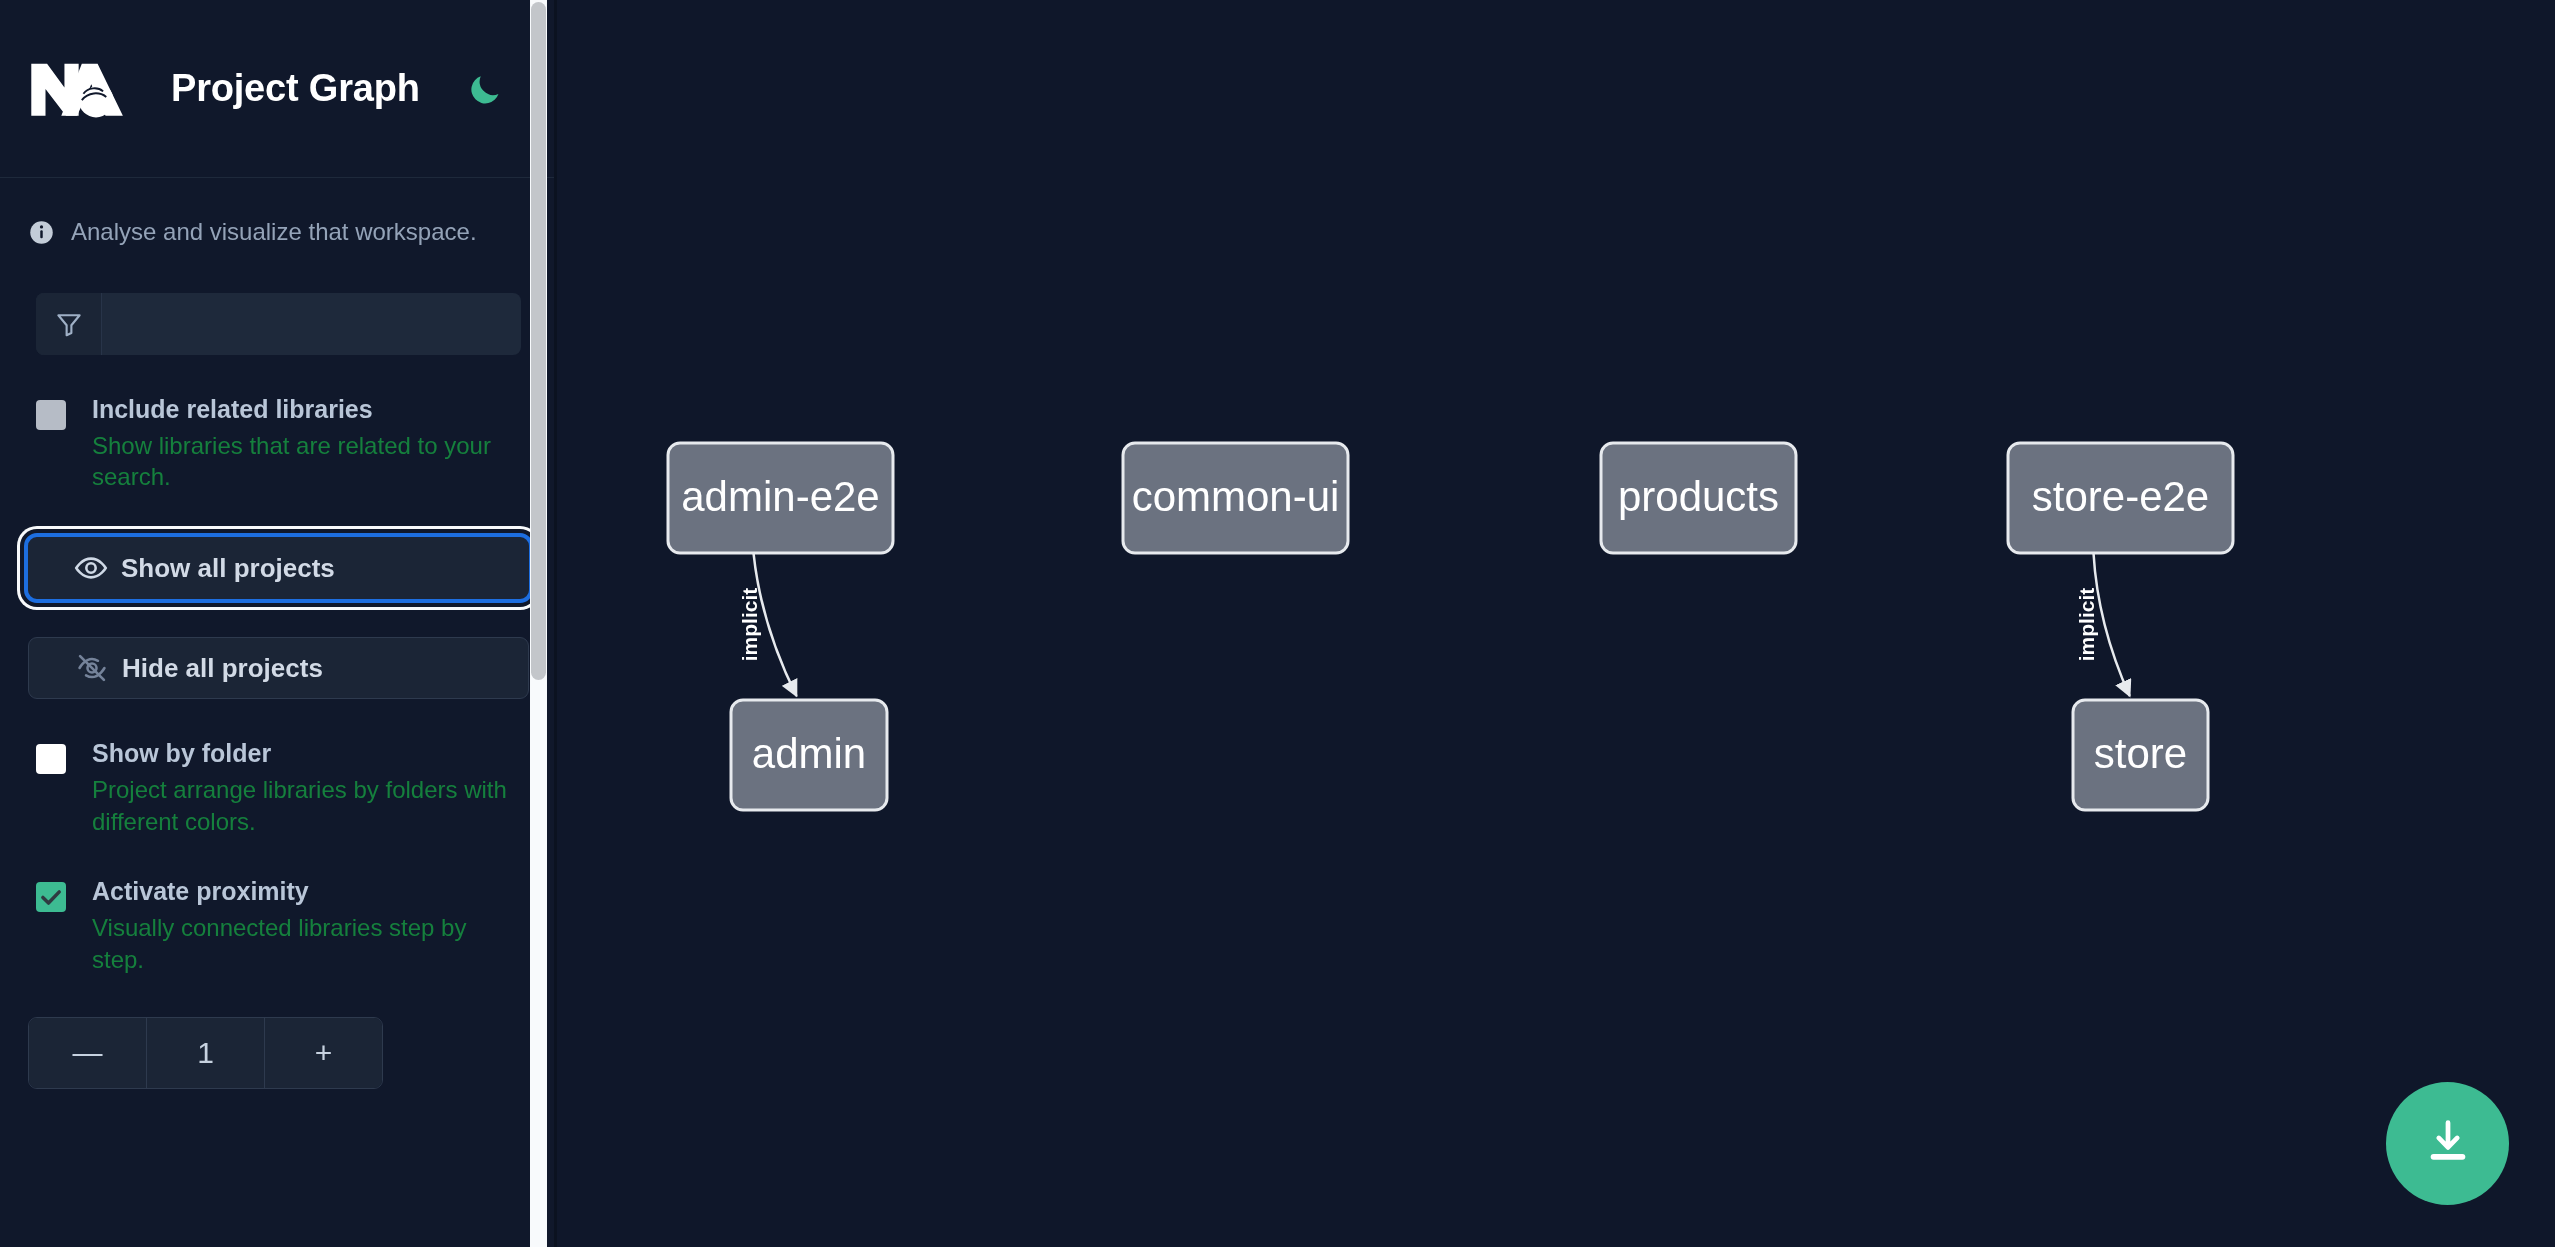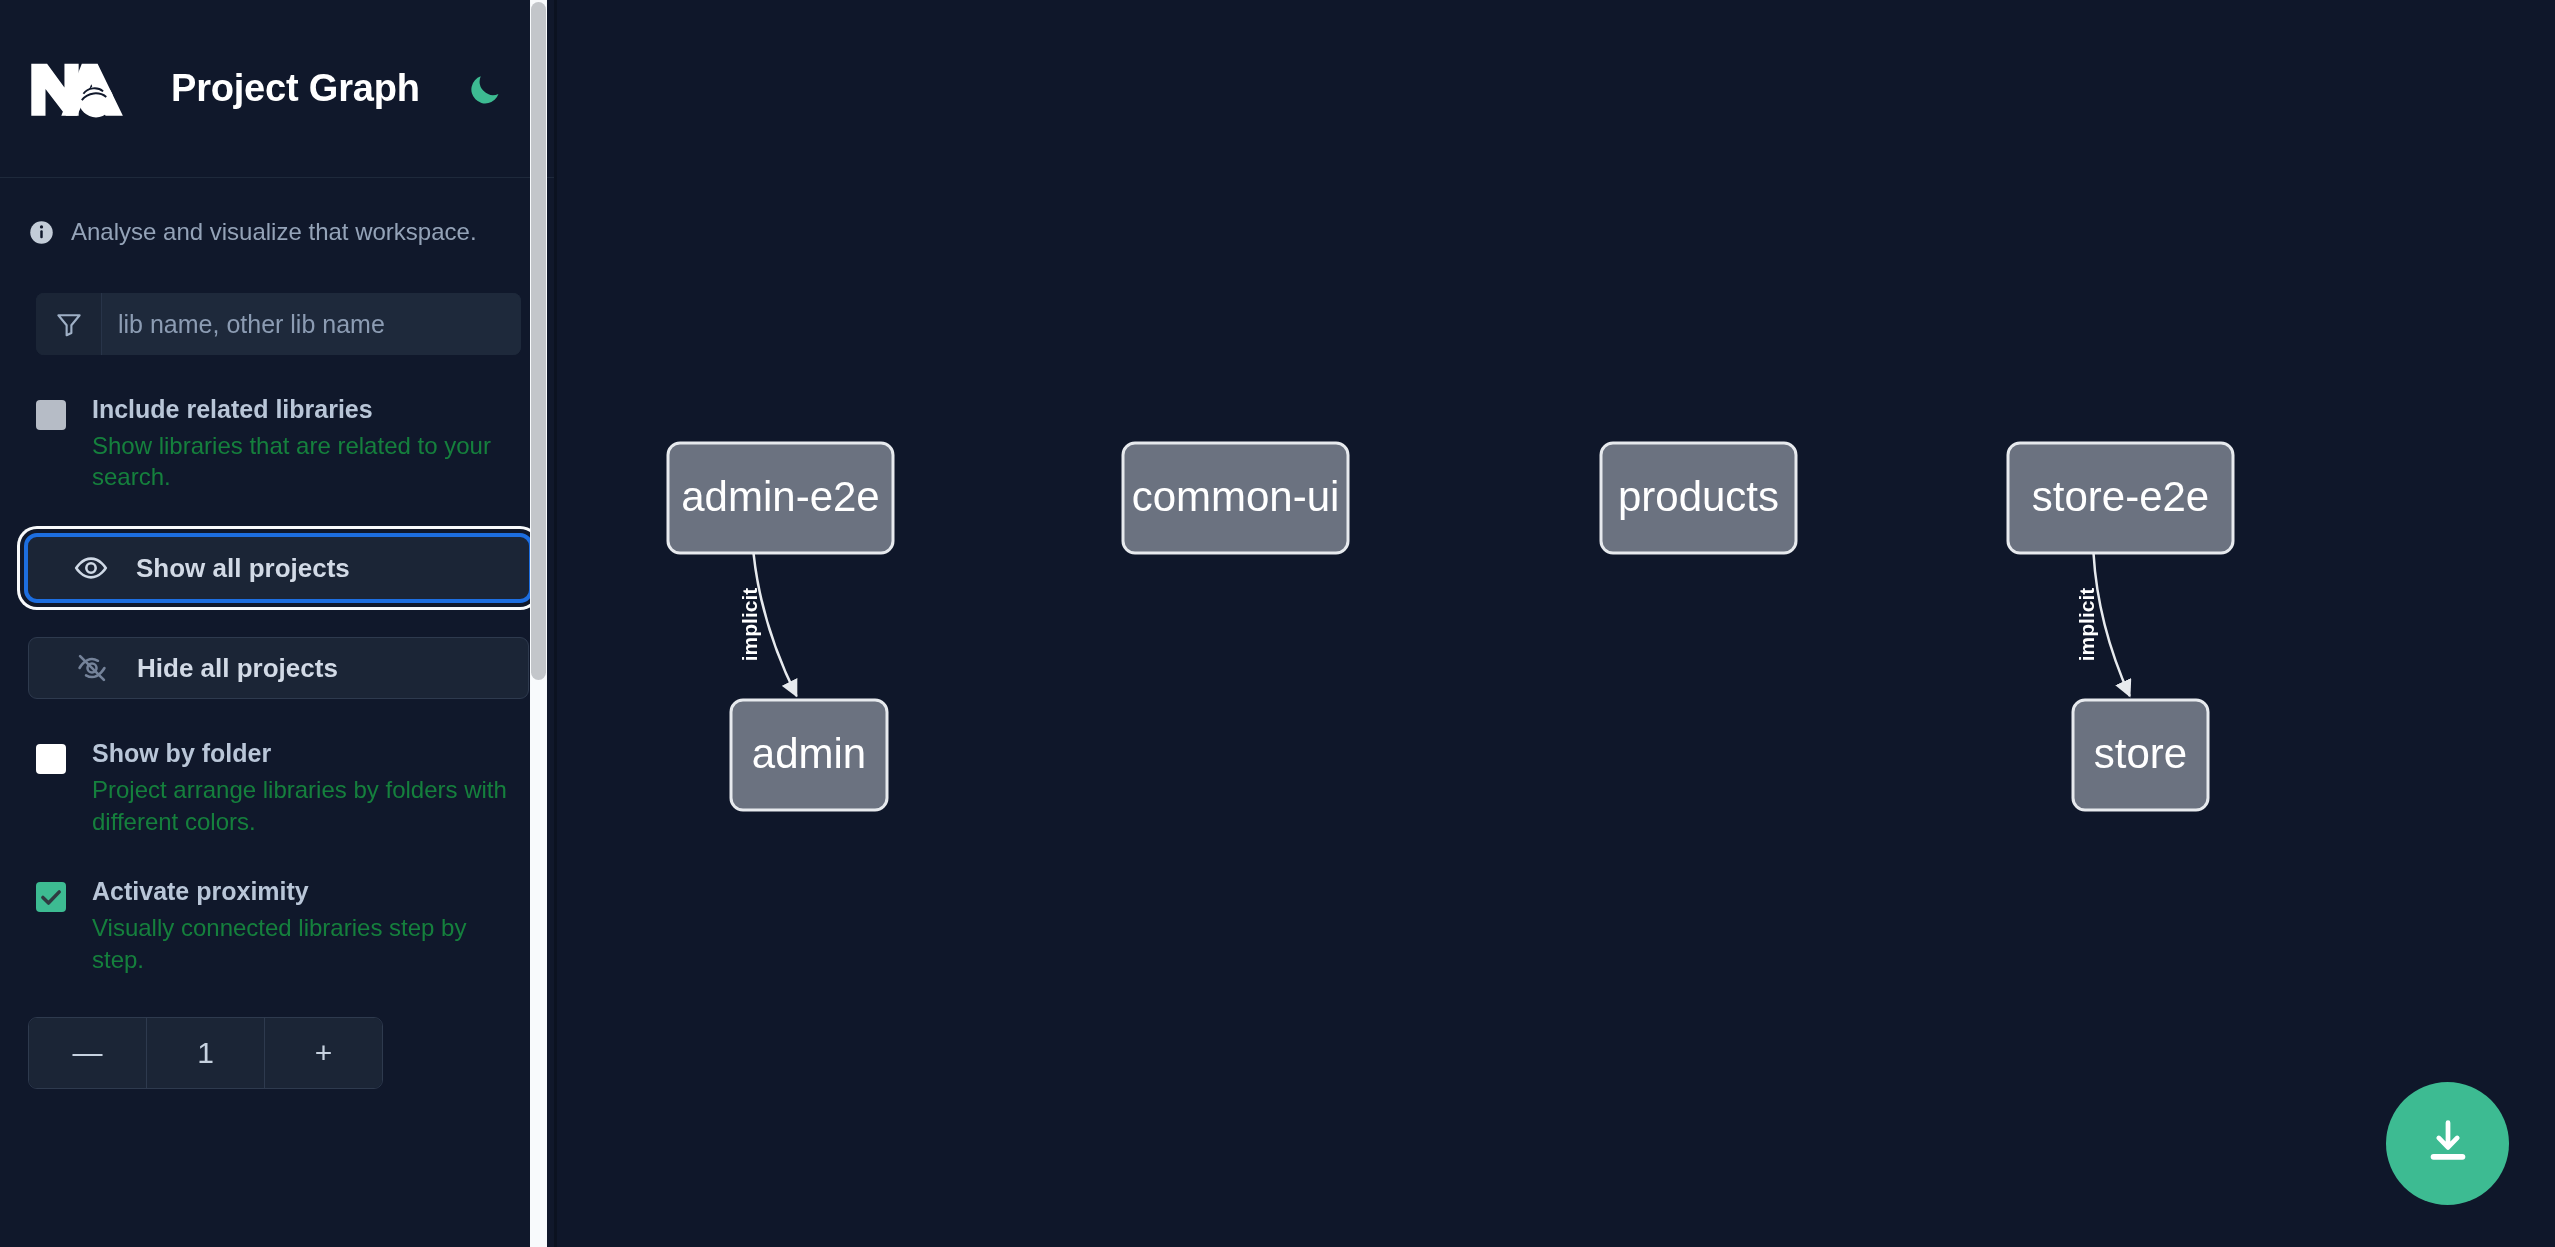--- a/index.html
+++ b/index.html
@@ -94,21 +94,21 @@
 
   .btn-stack { padding:0 28px; margin-top:44px; }
   .big-btn {
     position:relative;
     display:flex; align-items:center;
     height:62px; width:100%;
     background:#1b2536;
     border:1px solid #2b3purple;
     border:1px solid #2e3a4e;
     border-radius:9px;
-    padding-left:46px; gap:26px;
+    padding-left:46px; gap:11px;
     color:#d2dae6; font-size:26px; font-weight:700;
     cursor:pointer;
   }
   .big-btn.focused {
     border:none;
     outline:4px solid #1d6ee0;
     box-shadow:0 0 0 8px #10182b, 0 0 0 11px #f8fafc;
   }
   .big-btn + .big-btn { margin-top:38px; }
   .big-btn .bicon { flex:0 0 36px; width:36px; height:36px; display:flex; align-items:center; }
@@ -199,21 +199,20 @@
       <span class="tagline-text">Analyse and visualize that workspace.</span>
     </div>
 
     <div class="sb-search-wrap">
       <div class="search-box">
         <span class="search-icon-cell">
           <svg viewBox="0 0 24 24" width="30" height="30" aria-hidden="true">
             <path d="M3.5 5h17l-6.6 8v6.2L10.1 21v-8z" fill="none" stroke="#9fb0c6" stroke-width="1.7" stroke-linejoin="round"></path>
           </svg>
         </span>
-        <input class="search-input" type="text" placeholder="lib name, other lib name" style="">
       </div>
     </div>
 
     <div class="opt-row opt-block">
       <span class="cbox grey"></span>
       <span class="opt-text">
         <span class="opt-label">Include related libraries</span>
         <span class="opt-desc">Show libraries that are related to your search.</span>
       </span>
     </div>

